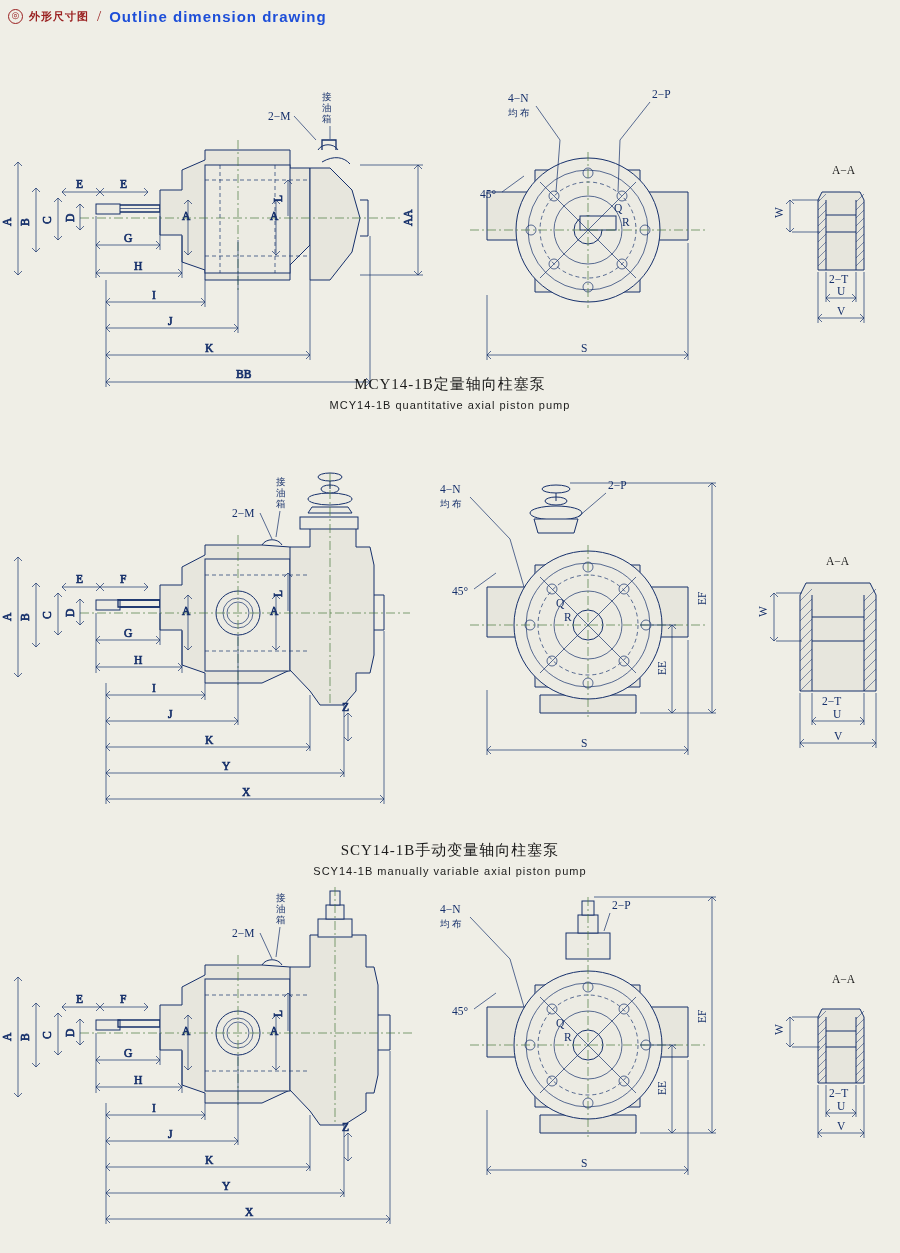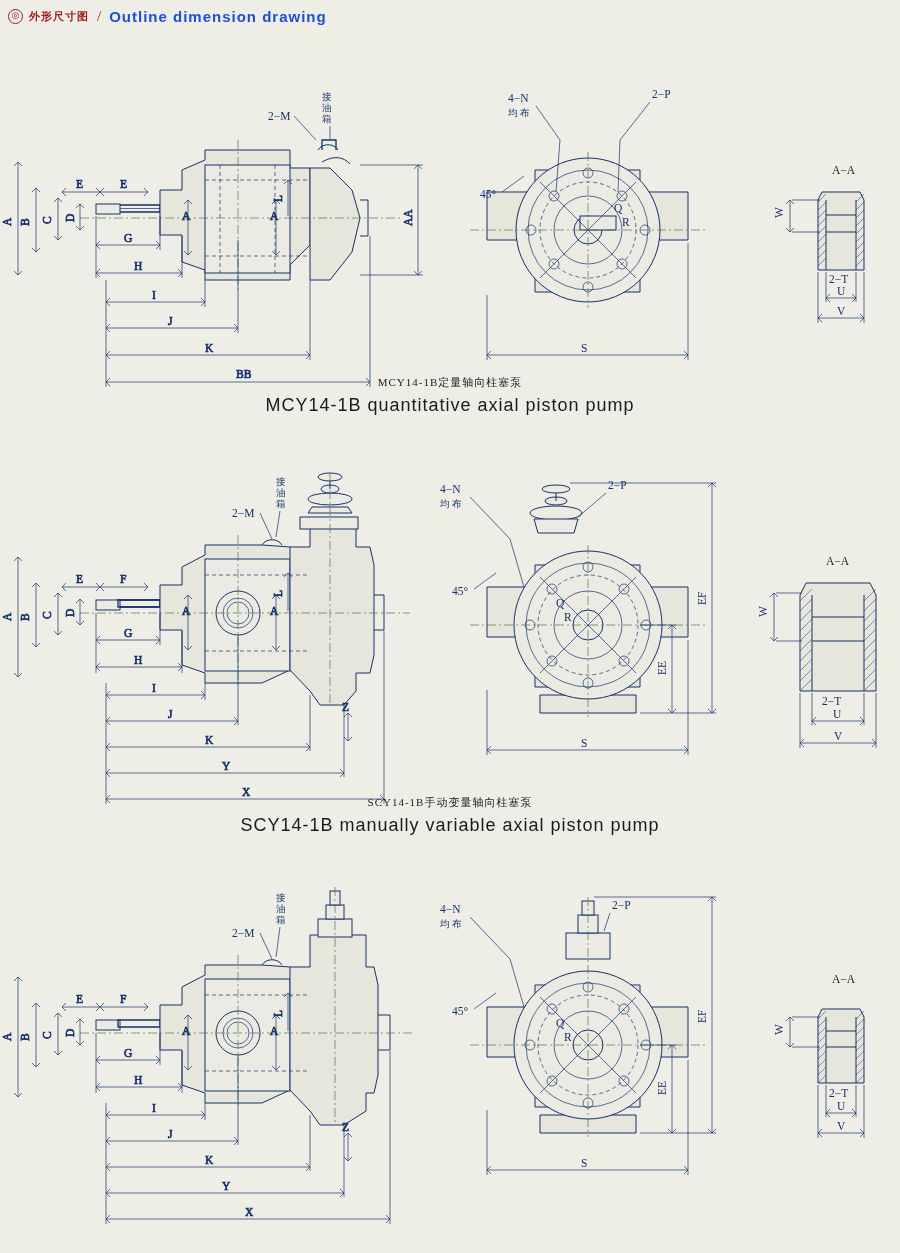--- a/index.html
+++ b/index.html
@@ -21,22 +21,22 @@
     font-size:9px;line-height:11px;text-align:center;
     font-family:"Liberation Sans",sans-serif;
   }
   .hdr-cn{color:#9a2020;font-size:11px;font-weight:bold;letter-spacing:1px;}
   .hdr-slash{color:#9a2020;font-size:15px;margin:0 2px;}
   .hdr-en{color:#1d4ed8;font-size:15px;font-weight:bold;letter-spacing:1px;
           font-family:"Liberation Sans",sans-serif;}
 
   
   .cap{position:absolute;width:100%;text-align:center;}
-  .cap .cn{font-size:11px;color:#1b1b1b;letter-spacing:1px;}
-  .cap .en{font-size:18px;color:#1b1b1b;letter-spacing:1px;
+  .cap .cn{font-size:15px;color:#1b1b1b;letter-spacing:1px;}
+  .cap .en{font-size:11px;color:#1b1b1b;letter-spacing:1px;
            font-family:"Liberation Sans",sans-serif;margin-top:5px;}
 
   
   .fig{position:absolute;}
   svg{display:block;overflow:visible;}
   .ln{stroke:#16306b;stroke-width:1;fill:none;}
   .ln2{stroke:#16306b;stroke-width:1.3;fill:none;}
   .thin{stroke:#16306b;stroke-width:.7;fill:none;}
   .dash2{stroke:#16306b;stroke-width:.7;fill:none;stroke-dasharray:4 3;}
   .ctr{stroke:#4c7a3c;stroke-width:.7;fill:none;stroke-dasharray:9 3 2 3;}
@@ -434,21 +434,21 @@
         <path class="dimln" d="M816,262 L812,266 L816,270 M860,262 L864,266 L860,270"></path>
         <text class="lbl" x="833" y="263">U</text>
         <path class="dimln" d="M800,288 L876,288"></path>
         <path class="dimln" d="M804,284 L800,288 L804,292 M872,284 L876,288 L872,292"></path>
         <text class="lbl" x="834" y="285">V</text>
         <path class="thin" d="M800,238 L800,293 M876,238 L876,293 M812,238 L812,270 M864,238 L864,270"></path>
       </g>
     </svg>
   </div>
 
-  <div class="cap" style="top:795px;text-align:center;">
+  <div class="cap" style="top:841px;text-align:center;">
     <div class="cn">SCY14-1B手动变量轴向柱塞泵</div>
     <div class="en">SCY14-1B  manually  variable  axial  piston  pump</div>
   </div>
 
   <div class="fig" style="left:0;top:875px;">
     <svg width="900" height="330" viewBox="0 0 900 330">
 
       <g>
         <rect class="fillpale" x="96" y="145" width="24" height="10"></rect>
         <path class="ln2" d="M118,152 L160,152 L160,145 L118,145 Z" fill="#e9e8e0"></path>

